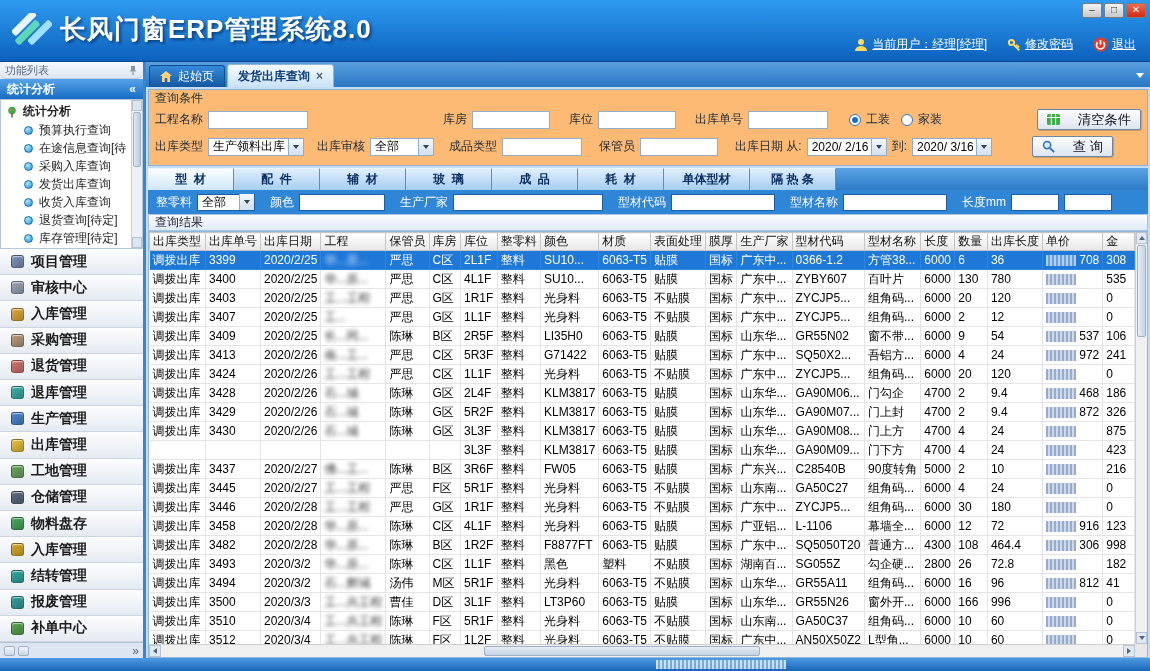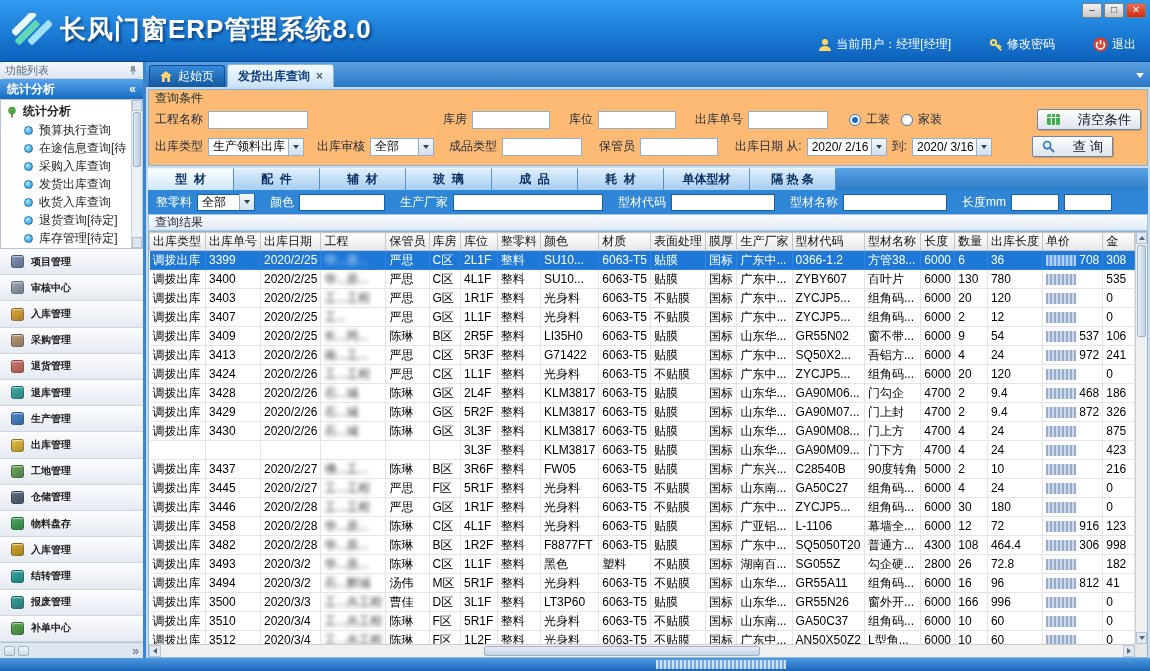--- a/index.html
+++ b/index.html
@@ -6,40 +6,40 @@
   html,body{width:1150px;height:671px;overflow:hidden;}
   body{font-family:"Liberation Sans","DejaVu Sans",sans-serif;font-size:12px;background:#c5dcf2;position:relative;-webkit-user-select:none;}
 
   
   .header{height:62px;background:linear-gradient(#2f9bf0,#0c61bd);position:relative;border-bottom:1px solid #09488f;}
   .win-controls{position:absolute;top:3px;right:4px;display:flex;gap:2px;}
   .win-btn{width:20px;height:15px;background:linear-gradient(#f2f2f2,#c9c9c9);border:1px solid #7d7d7d;font-size:10px;line-height:12px;text-align:center;color:#333;border-radius:2px;}
   .win-btn.close{background:linear-gradient(#f26a4e,#cf2a12);color:#fff;font-weight:bold;}
   .brand{position:absolute;left:12px;top:12px;display:flex;align-items:center;gap:8px;}
   .app-title{color:#fff;font-size:26px;font-weight:bold;letter-spacing:1px;text-shadow:2px 2px 3px rgba(0,20,60,.55);}
-  .user-area{position:absolute;right:14px;bottom:8px;display:flex;align-items:flex-start;gap:24px;color:#fff;}
+  .user-area{position:absolute;right:14px;bottom:8px;display:flex;align-items:flex-start;gap:6px;color:#fff;text-decoration:underline;}
   .user-area .grp{display:flex;align-items:center;gap:4px;margin-left:14px;}
 
   
   .body-row{display:flex;height:596px;}
   
   .sidebar{width:146px;background:#e9eef6;border-right:3px solid #3c84cc;display:flex;flex-direction:column;}
   .sb-caption{height:17px;background:linear-gradient(#f6f9fc,#dde6f2);border-bottom:1px solid #c2cede;color:#5a6a80;display:flex;align-items:center;justify-content:space-between;padding:0 5px;font-size:11px;border-radius:6px;}
   .sb-header{height:20px;background:linear-gradient(#56a3ea,#176cc2);color:#fff;font-weight:bold;display:flex;align-items:center;justify-content:space-between;padding:0 7px;}
   .sb-header .chev{font-size:12px;}
   .tree{height:150px;background:#fff;border:1px solid #b6c6da;position:relative;overflow:hidden;padding:2px 0;}
   .tree-root{display:flex;align-items:center;gap:5px;height:19px;padding-left:5px;font-weight:bold;color:#222;}
   .tree-item{display:flex;align-items:center;gap:6px;height:18px;padding-left:23px;color:#1c1c1c;white-space:nowrap;overflow:hidden;}
   .dot{width:9px;height:9px;border-radius:50%;background:radial-gradient(circle at 35% 30%,#a8ecff,#1d8ad8);border:1px solid #1570b6;flex:none;}
   .tree-scroll{position:absolute;right:0;top:0;bottom:0;width:11px;background:#eef2f7;border-left:1px solid #c8d2de;}
   .tree-thumb{position:absolute;left:1px;right:1px;top:12px;height:55px;background:linear-gradient(90deg,#dfe8f2,#bccbde);border:1px solid #9fb2c8;border-radius:2px;}
   .tscroll-btn{position:absolute;left:0;right:0;height:11px;background:#dde5ef;border:1px solid #b6c2d2;}
   .tscroll-btn.up{top:0}.tscroll-btn.down{bottom:0}
   .menu{flex:1;display:flex;flex-direction:column;overflow:hidden;}
-  .menu-item{flex:1;display:flex;align-items:center;gap:7px;padding-left:11px;background:linear-gradient(#fdfdfe,#e5eaf2);border-bottom:1px solid #ccd5e1;font-weight:bold;color:#1d1d1d;font-size:10px;cursor:default;}
+  .menu-item{flex:1;display:flex;align-items:center;gap:7px;padding-left:11px;background:linear-gradient(#fdfdfe,#e5eaf2);border-bottom:1px solid #ccd5e1;font-weight:bold;color:#1d1d1d;font-size:14px;cursor:default;}
   .menu-icon{width:13px;height:13px;border-radius:3px;border:1px solid rgba(0,0,0,.28);box-shadow:inset 0 1px 1px rgba(255,255,255,.6);flex:none;}
   .sb-footer{height:16px;background:#dde5f0;border-top:1px solid #b3c2d5;display:flex;align-items:center;justify-content:space-between;padding:0 4px;color:#51617a;}
   .sb-footer .mini{width:11px;height:10px;background:linear-gradient(#f4f7fb,#ccd7e5);border:1px solid #9fb0c5;border-radius:2px;margin-right:3px;}
   .sb-footer .left{display:flex;align-items:center;}
 
   
   .main{flex:1;display:flex;flex-direction:column;background:#c5dcf2;min-width:0;border-radius:15px;}
   .tabbar{height:25px;background:linear-gradient(#5aa0e0,#2a77c6);display:flex;align-items:flex-end;padding-left:3px;position:relative;flex:none;}
   .tab{height:22px;display:flex;align-items:center;gap:6px;padding:0 10px;border-radius:3px 3px 0 0;margin-right:2px;}
   .tab.start{background:linear-gradient(#338ada,#15579f);border:1px solid #124f92;border-bottom:none;color:#fff;}

